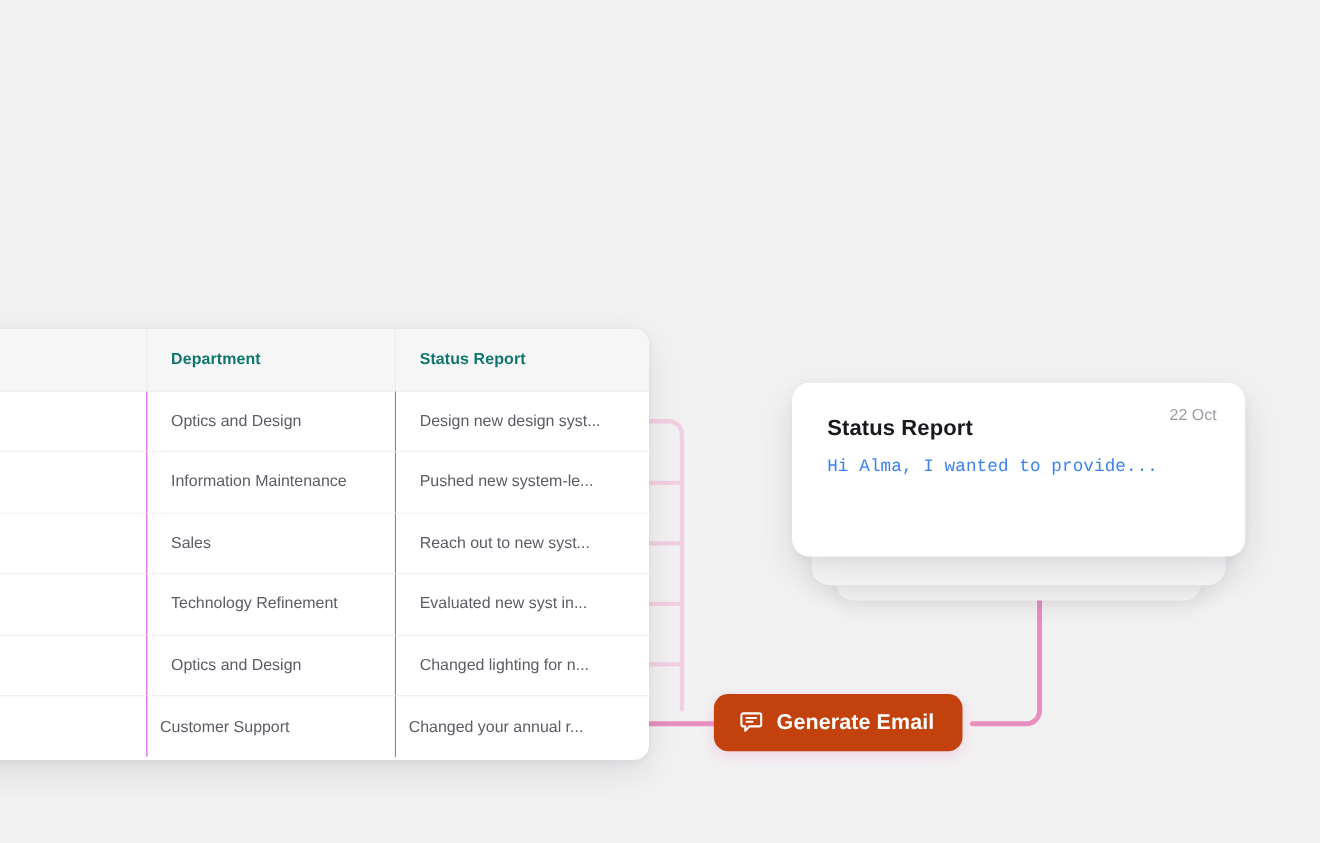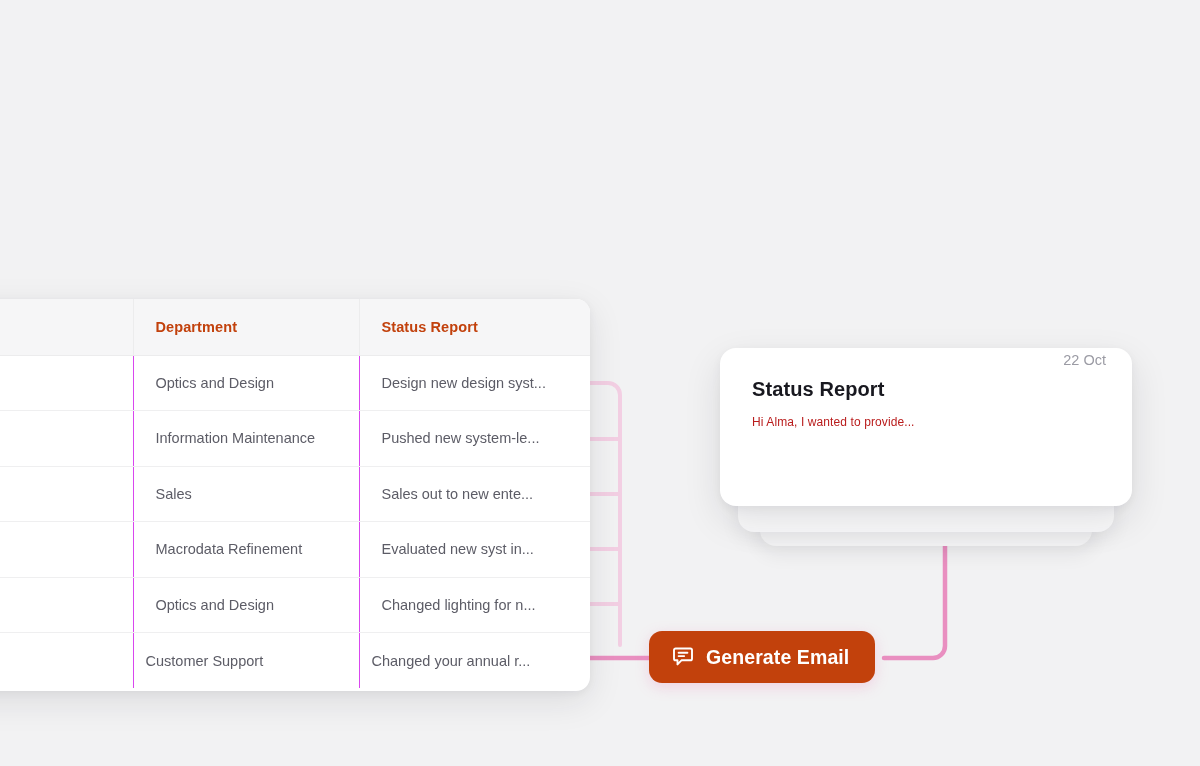--- a/index.html
+++ b/index.html
@@ -53,21 +53,21 @@
     table-layout: fixed;
   }
 
   .tbl th {
     background: #f6f6f7;
     height: 56px;
     text-align: left;
     padding: 0 22px;
     font-size: 14.5px;
     font-weight: 700;
-    color: #c2410c;
+    color: #0f766e;
     border-bottom: 1px solid #ececed;
     border-right: 1px solid #ececed;
     white-space: nowrap;
     overflow: hidden;
     letter-spacing: .1px;
   }
   .tbl th:last-child { border-right: none; }
 
   .tbl td {
     height: 55.5px;
@@ -123,21 +123,21 @@
     min-height: 158px;
     background: #ffffff;
     border-radius: 16px;
     padding: 30px 32px 26px 32px;
     box-shadow: 0 14px 38px rgba(28,28,40,.11), 0 3px 10px rgba(28,28,40,.05);
   }
 
   #card-date {
     position: absolute;
     right: 26px;
-    top: 4px;
+    top: 22px;
     font-size: 14.5px;
     color: #9b9ba4;
     font-weight: 400;
   }
 
   #card-title {
     font-size: 20px;
     font-weight: 700;
     color: #18181f;
     letter-spacing: .1px;
@@ -147,25 +147,26 @@
   #card-subject {
     font-size: 20px;
     font-weight: 400;
     color: #18181f;
     letter-spacing: .1px;
     margin-bottom: 2px;
     white-space: nowrap;
   }
 
   #card-preview {
-    font-size: 12px;
-    font-weight: 400;
-    color: #b91c1c;
-    letter-spacing: .1px;
-    white-space: nowrap;
+    font-size: 16px;
+    font-weight: 400;
+    color: #3b82f6;
+    letter-spacing: .1px;
+    white-space: nowrap;
+    font-family: Liberation Mono, monospace;
   }
 
   
   #generate-email-button {
     position: absolute;
     left: 649px;
     top: 631px;
     height: 52px;
     padding: 0 26px 0 22px;
     display: flex;
@@ -226,25 +227,25 @@
           <td class="col-status">Design new design syst...</td>
         </tr>
         <tr>
           <td class="col-name">Von Itter</td>
           <td class="col-dept">Information Maintenance</td>
           <td class="col-status">Pushed new system-le...</td>
         </tr>
         <tr>
           <td class="col-name">rattle</td>
           <td class="col-dept">Sales</td>
-          <td class="col-status">Sales out to new ente...</td>
+          <td class="col-status">Reach out to new syst...</td>
         </tr>
         <tr>
           <td class="col-name">ahard</td>
-          <td class="col-dept">Macrodata Refinement</td>
+          <td class="col-dept">Technology Refinement</td>
           <td class="col-status">Evaluated new syst in...</td>
         </tr>
         <tr>
           <td class="col-name">orenzo</td>
           <td class="col-dept">Optics and Design</td>
           <td class="col-status">Changed lighting for n...</td>
         </tr>
         <tr>
           <td class="col-name">mberg</td>
           <td class="col-dept">Customer Support</td>

